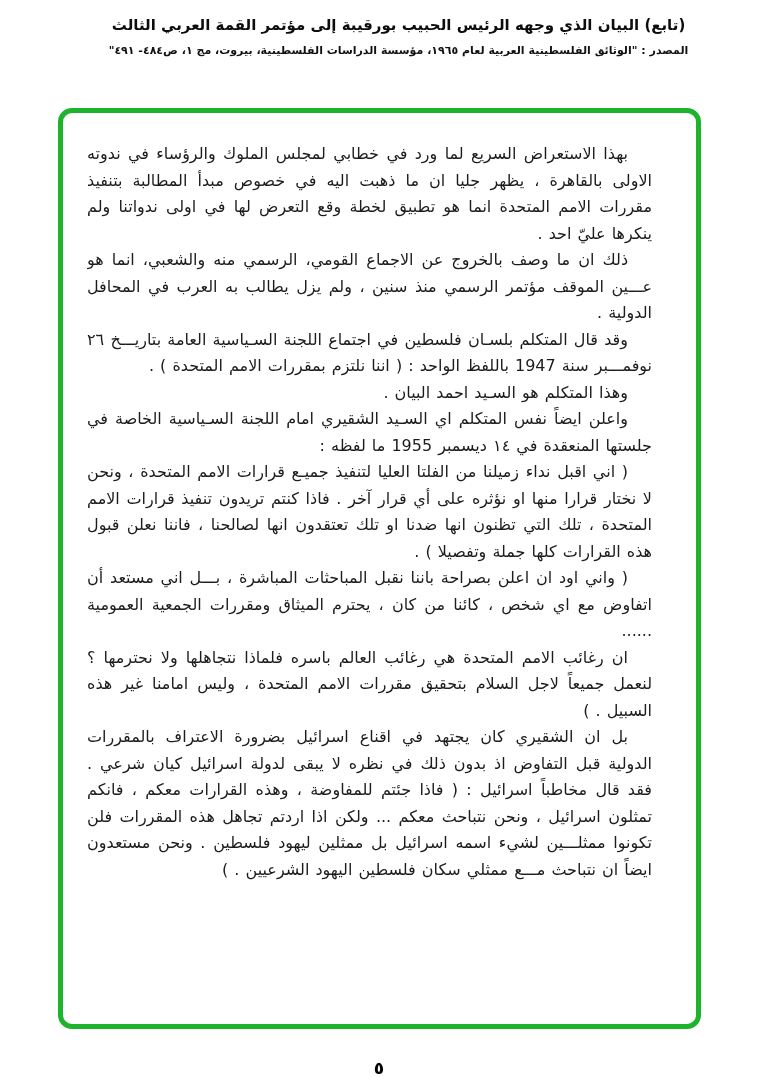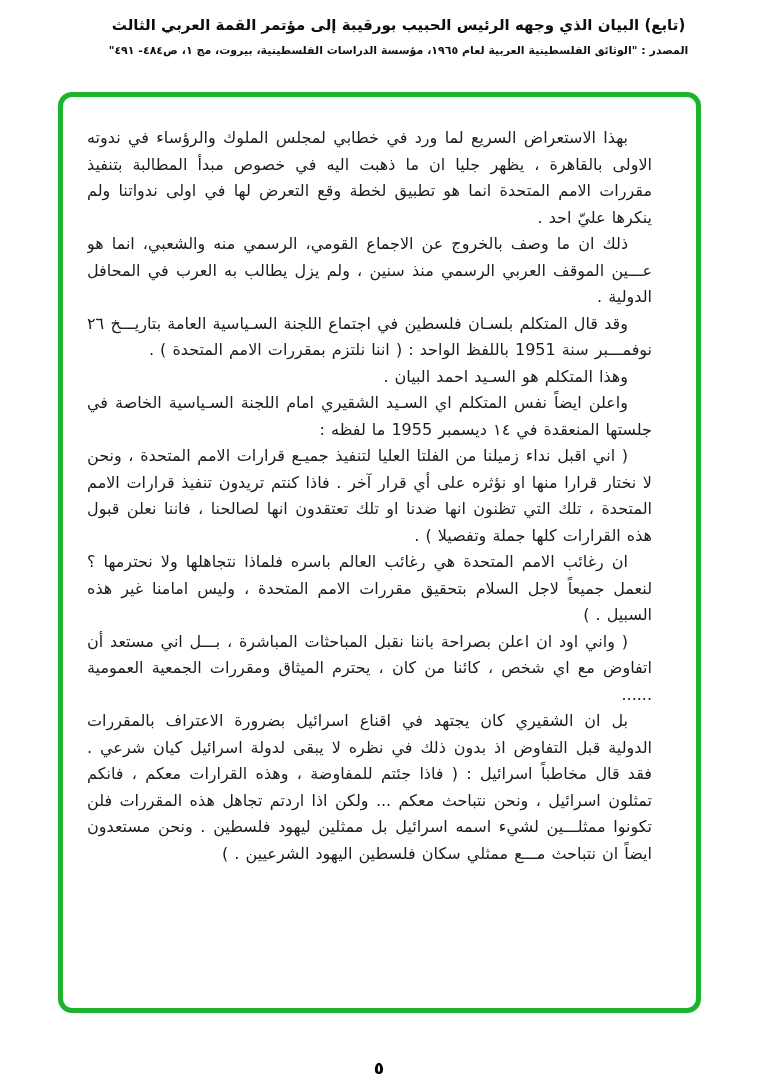--- a/index.html
+++ b/index.html
@@ -32,21 +32,21 @@
   }
   .doc-source {
     margin-top: 7px;
     font-size: 11px;
     font-weight: bold;
     color: #111;
     line-height: 15px;
   }
   .green-box {
     position: absolute;
-    left: 58px; top: 92px;
+    left: 58px; top: 108px;
     width: 643px; height: 921px;
     border: 5px solid #1db32d; 
     border-radius: 14px;
     background: #ffffff;
   }
   .text-body {
     position: absolute;
     top: 28px; left: 24px; right: 44px; bottom: 8px;
     direction: rtl;
     overflow: hidden;
@@ -76,26 +76,26 @@
 <div class="page">
 
   <div class="doc-header">
     <div class="doc-title">(تابع) البيان الذي وجهه الرئيس الحبيب بورقيبة إلى مؤتمر القمة العربي الثالث</div>
     <div class="doc-source">المصدر : "الوثائق الفلسطينية العربية لعام ١٩٦٥، مؤسسة الدراسات الفلسطينية، بيروت، مج ١، ص٤٨٤- ٤٩١"</div>
   </div>
 
   <div class="green-box" style="border-color: rgb(29, 179, 45);">
     <div class="text-body">
         <p class="para">بهذا الاستعراض السريع لما ورد في خطابي لمجلس الملوك والرؤساء في ندوته الاولى بالقاهرة ، يظهر جليا ان ما ذهبت اليه في خصوص مبدأ المطالبة بتنفيذ مقررات الامم المتحدة انما هو تطبيق لخطة وقع التعرض لها في اولى ندواتنا ولم ينكرها عليّ احد .</p>
-        <p class="para">ذلك ان ما وصف بالخروج عن الاجماع القومي، الرسمي منه والشعبي، انما هو عـــين الموقف العربي الرسمي منذ سنين ، ولم يزل يطالب به العرب في المحافل الدولية .</p>
-        <p class="para">وقد قال المتكلم بلسـان فلسطين في اجتماع اللجنة السـياسية العامة بتاريـــخ ٢٦ نوفمـــبر سنة 1951 باللفظ الواحد : ( اننا نلتزم بمقررات الامم المتحدة ) .</p>
+        <p class="para">ذلك ان ما وصف بالخروج عن الاجماع القومي، الرسمي منه والشعبي، انما هو عـــين الموقف مؤتمر الرسمي منذ سنين ، ولم يزل يطالب به العرب في المحافل الدولية .</p>
+        <p class="para">وقد قال المتكلم بلسـان فلسطين في اجتماع اللجنة السـياسية العامة بتاريـــخ ٢٦ نوفمـــبر سنة 1947 باللفظ الواحد : ( اننا نلتزم بمقررات الامم المتحدة ) .</p>
         <p class="para">وهذا المتكلم هو السـيد احمد البيان .</p>
         <p class="para">واعلن ايضاً نفس المتكلم اي السـيد الشقيري امام اللجنة السـياسية الخاصة في جلستها المنعقدة في ١٤ ديسمبر 1955 ما لفظه :</p>
         <p class="para">( اني اقبل نداء زميلنا من الفلتا العليا لتنفيذ جميـع قرارات الامم المتحدة ، ونحن لا نختار قرارا منها او نؤثره على أي قرار آخر . فاذا كنتم تريدون تنفيذ قرارات الامم المتحدة ، تلك التي تظنون انها ضدنا او تلك تعتقدون انها لصالحنا ، فاننا نعلن قبول هذه القرارات كلها جملة وتفصيلا ) .</p>
+        <p class="para">( واني اود ان اعلن بصراحة باننا نقبل المباحثات المباشرة ، بـــل اني مستعد أن اتفاوض مع اي شخص ، كائنا من كان ، يحترم الميثاق ومقررات الجمعية العمومية ......</p>
         <p class="para">ان رغائب الامم المتحدة هي رغائب العالم باسره فلماذا نتجاهلها ولا نحترمها ؟ لنعمل جميعاً لاجل السلام بتحقيق مقررات الامم المتحدة ، وليس امامنا غير هذه السبيل . )</p>
-        <p class="para">( واني اود ان اعلن بصراحة باننا نقبل المباحثات المباشرة ، بـــل اني مستعد أن اتفاوض مع اي شخص ، كائنا من كان ، يحترم الميثاق ومقررات الجمعية العمومية ......</p>
         <p class="para">بل ان الشقيري كان يجتهد في اقناع اسرائيل بضرورة الاعتراف بالمقررات الدولية قبل التفاوض اذ بدون ذلك في نظره لا يبقى لدولة اسرائيل كيان شرعي . فقد قال مخاطباً اسرائيل : ( فاذا جئتم للمفاوضة ، وهذه القرارات معكم ، فانكم تمثلون اسرائيل ، ونحن نتباحث معكم ... ولكن اذا اردتم تجاهل هذه المقررات فلن تكونوا ممثلـــين لشيء اسمه اسرائيل بل ممثلين ليهود فلسطين . ونحن مستعدون ايضاً ان نتباحث مـــع ممثلي سكان فلسطين اليهود الشرعيين . )</p>
       </div>
   </div>
 
   <div class="page-number">٥</div>
 
 </div>
 
 </body></html>

